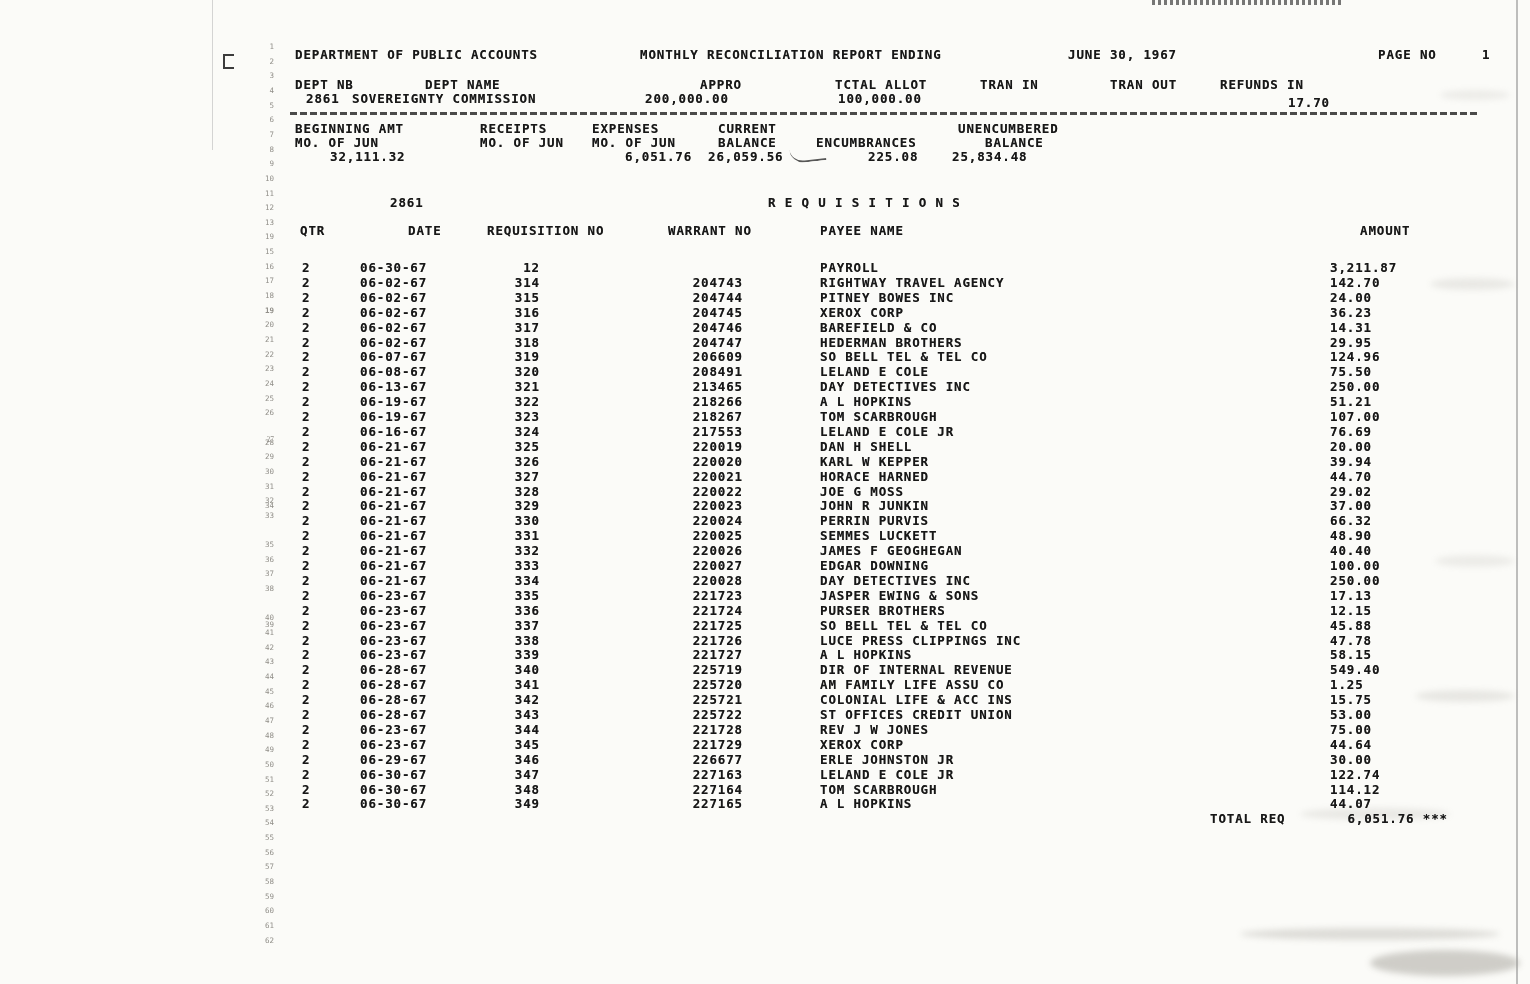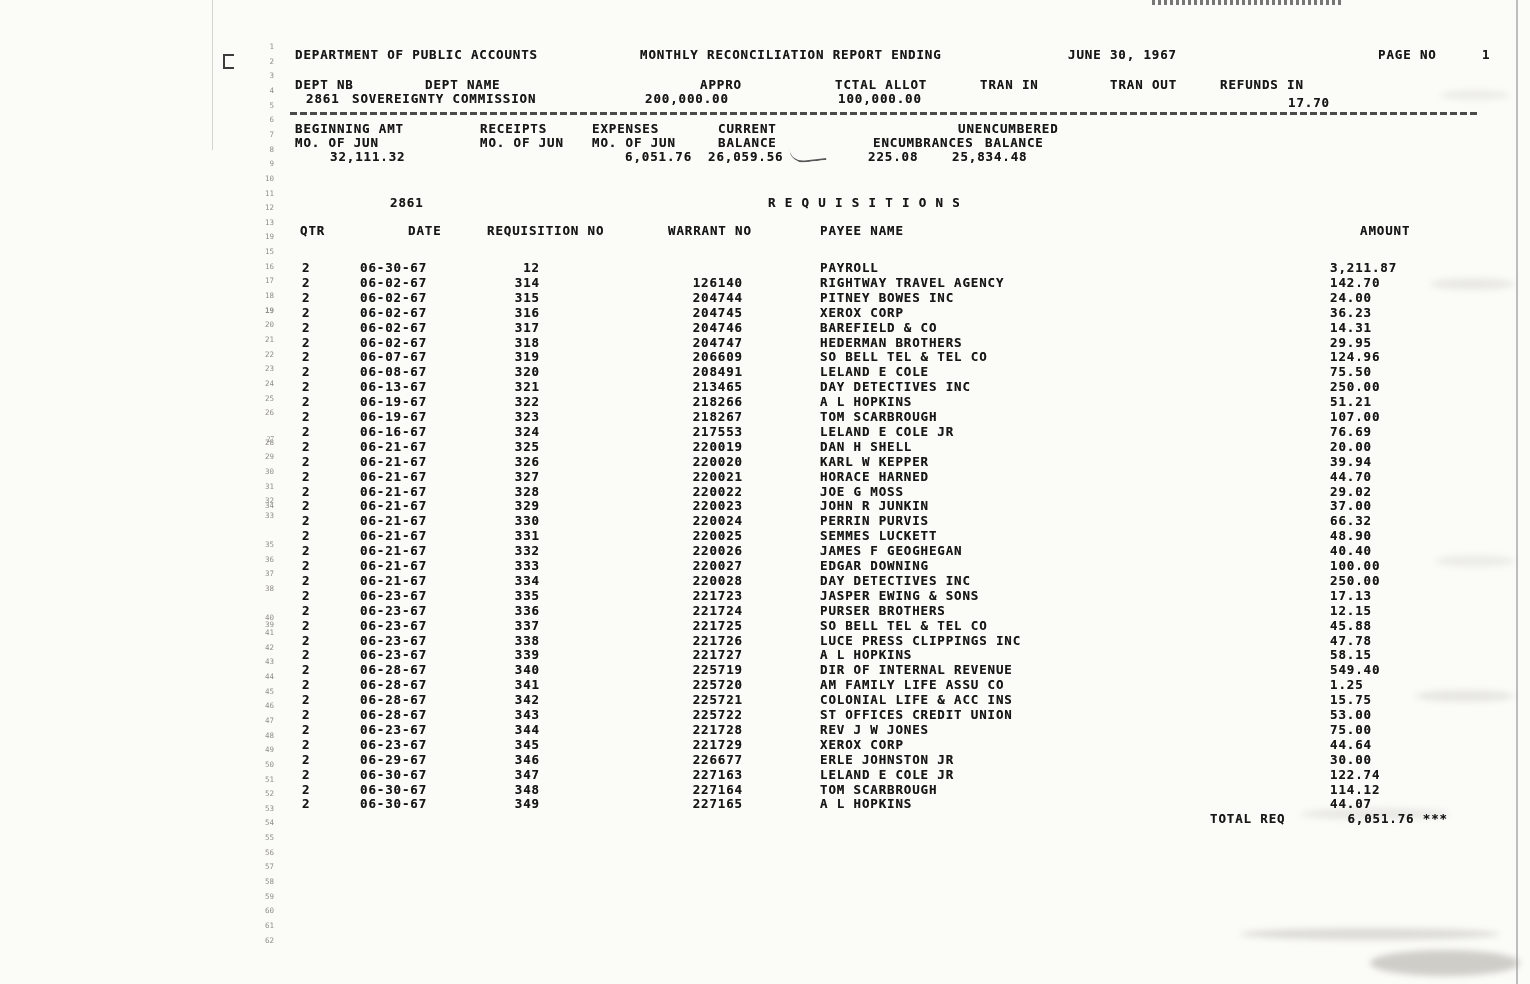--- a/index.html
+++ b/index.html
@@ -164,21 +164,21 @@
   <span class="t" style="left:295px;top:122px">BEGINNING AMT</span>
   <span class="t" style="left:480px;top:122px">RECEIPTS</span>
   <span class="t" style="left:592px;top:122px">EXPENSES</span>
   <span class="t" style="left:718px;top:122px">CURRENT</span>
   <span class="t" style="left:958px;top:122px">UNENCUMBERED</span>
 
   <span class="t" style="left:295px;top:136px">MO. OF JUN</span>
   <span class="t" style="left:480px;top:136px">MO. OF JUN</span>
   <span class="t" style="left:592px;top:136px">MO. OF JUN</span>
   <span class="t" style="left:718px;top:136px">BALANCE</span>
-  <span class="t" style="left:873px;top:136px">ENCUMBRANCES</span>
+  <span class="t" style="left:816px;top:136px">ENCUMBRANCES</span>
   <span class="t" style="left:985px;top:136px">BALANCE</span>
 
   <span class="t" style="left:330px;top:150px">32,111.32</span>
   <span class="t" style="left:625px;top:150px">6,051.76</span>
   <span class="t" style="left:708px;top:150px">26,059.56</span>
   <span class="t" style="left:868px;top:150px">225.08</span>
   <span class="t" style="left:952px;top:150px">25,834.48</span>
   <div class="tickmark"></div>
 
   <span class="t" style="left:390px;top:196px">2861</span>
@@ -197,21 +197,21 @@
         <span class="cell col-date">06-30-67</span>
         <span class="cell col-req">12</span>
         <span class="cell col-war"></span>
         <span class="cell col-payee">PAYROLL</span>
         <span class="cell col-amt">3,211.87</span>
       </div>
       <div class="req-row" style="top: 274.9px;">
         <span class="cell col-qtr">2</span>
         <span class="cell col-date">06-02-67</span>
         <span class="cell col-req">314</span>
-        <span class="cell col-war">126140</span>
+        <span class="cell col-war">204743</span>
         <span class="cell col-payee">RIGHTWAY TRAVEL AGENCY</span>
         <span class="cell col-amt">142.70</span>
       </div>
       <div class="req-row" style="top: 289.8px;">
         <span class="cell col-qtr">2</span>
         <span class="cell col-date">06-02-67</span>
         <span class="cell col-req">315</span>
         <span class="cell col-war">204744</span>
         <span class="cell col-payee">PITNEY BOWES INC</span>
         <span class="cell col-amt">24.00</span>

